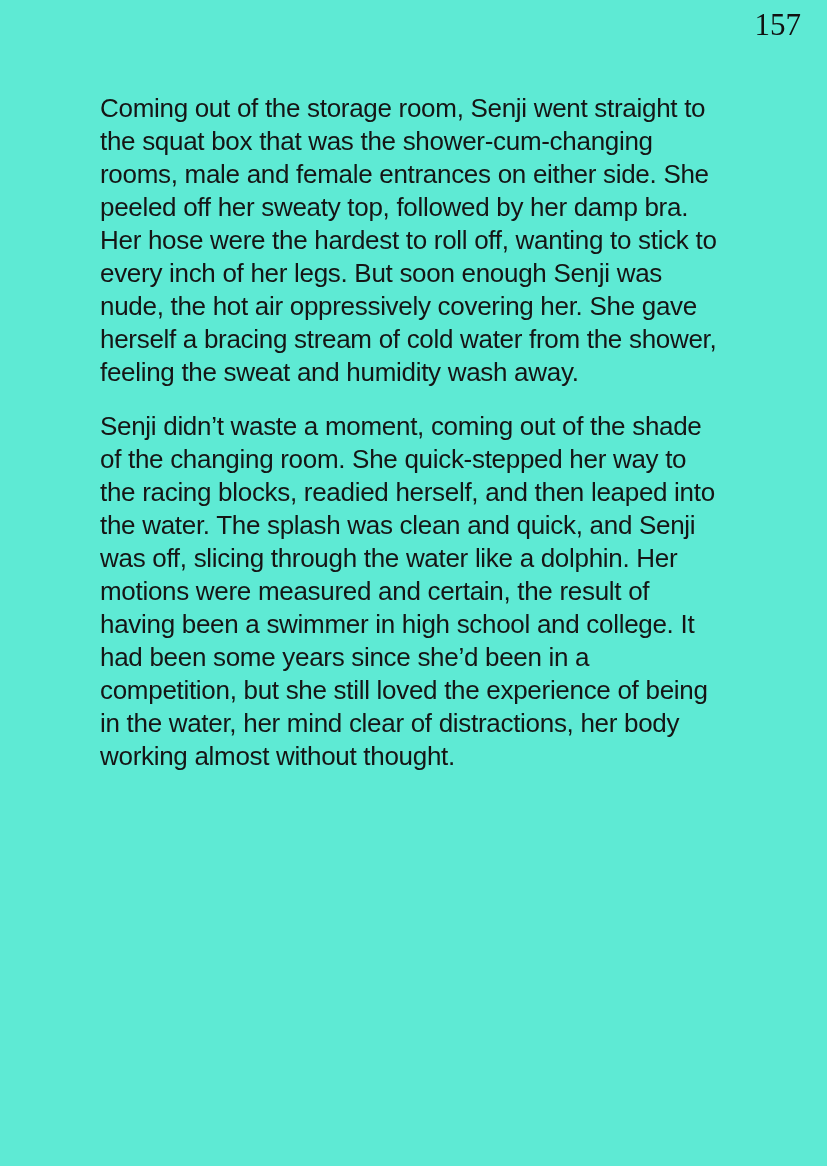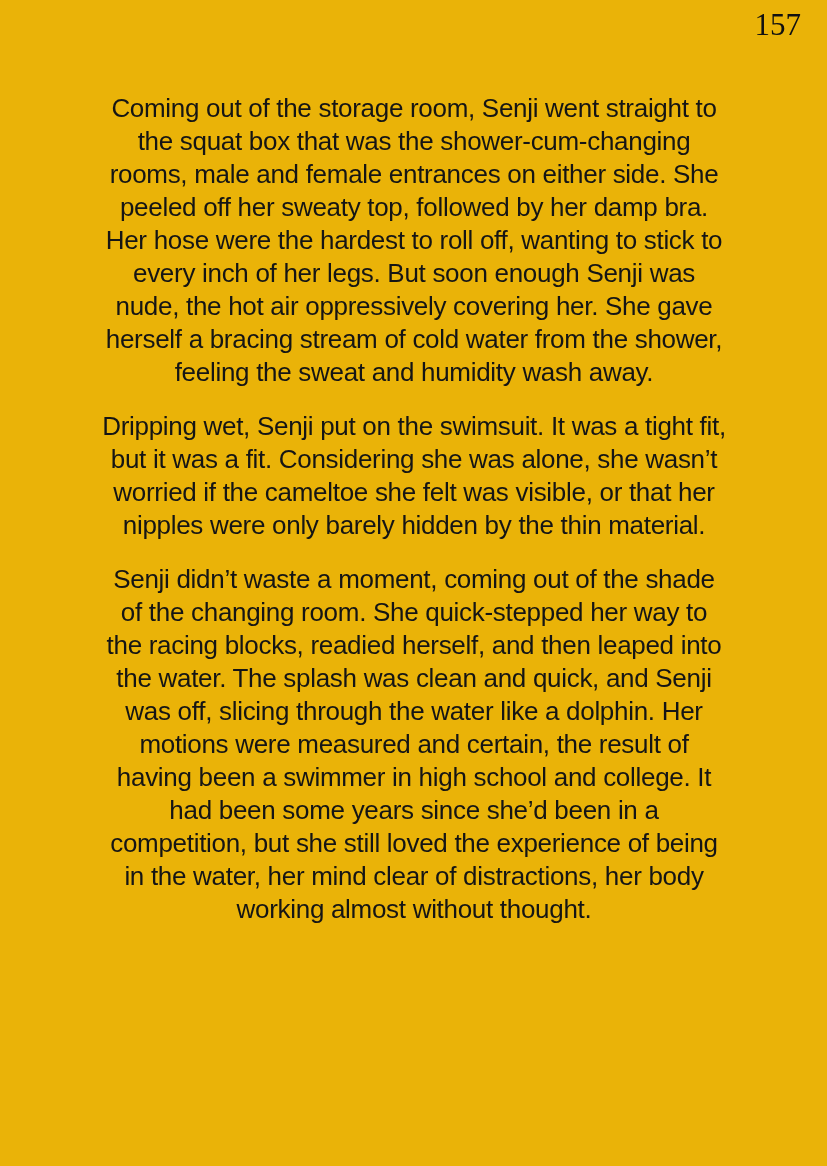--- a/index.html
+++ b/index.html
@@ -11,49 +11,47 @@
     height: 1166px;
     background: #ffffff;
     position: relative;
     overflow: hidden;
     font-family: "Liberation Sans", sans-serif;
     color: #151515;
   }
   .page {
     position: absolute;
     inset: 0;
-    background: #eab308;
+    background: #5eead4;
   }
   .page-number {
     position: absolute;
     top: 8px;
     right: 26px;
     font-family: "Liberation Serif", serif;
     font-size: 31px;
     line-height: 1.1;
     color: #111111;
   }
   .text-block {
     position: absolute;
     left: 100px;
     top: 92px;
     width: 628px;
     font-size: 26px;
     line-height: 33px;
     letter-spacing: -0.3px;
-    text-align: center;
   }
   .text-block p {
     margin: 0 0 21px 0;
   }
 </style>
 </head>
 <body>
 
 <div class="page">
   <div class="page-number">157</div>
 
   <div class="text-block">
     <p>Coming out of the storage room, Senji went straight to the squat box that was the shower-cum-changing rooms, male and female entrances on either side. She peeled off her sweaty top, followed by her damp bra. Her hose were the hardest to roll off, wanting to stick to every inch of her legs. But soon enough Senji was nude, the hot air oppressively covering her. She gave herself a bracing stream of cold water from the shower, feeling the sweat and humidity wash away.</p>
-    <p>Dripping wet, Senji put on the swimsuit. It was a tight fit, but it was a fit. Considering she was alone, she wasn’t worried if the cameltoe she felt was visible, or that her nipples were only barely hidden by the thin material.</p>
     <p>Senji didn’t waste a moment, coming out of the shade of the changing room. She quick-stepped her way to the racing blocks, readied herself, and then leaped into the water. The splash was clean and quick, and Senji was off, slicing through the water like a dolphin. Her motions were measured and certain, the result of having been a swimmer in high school and college. It had been some years since she’d been in a competition, but she still loved the experience of being in the water, her mind clear of distractions, her body working almost without thought.</p>
   </div>
 </div>
 
 </body></html>

